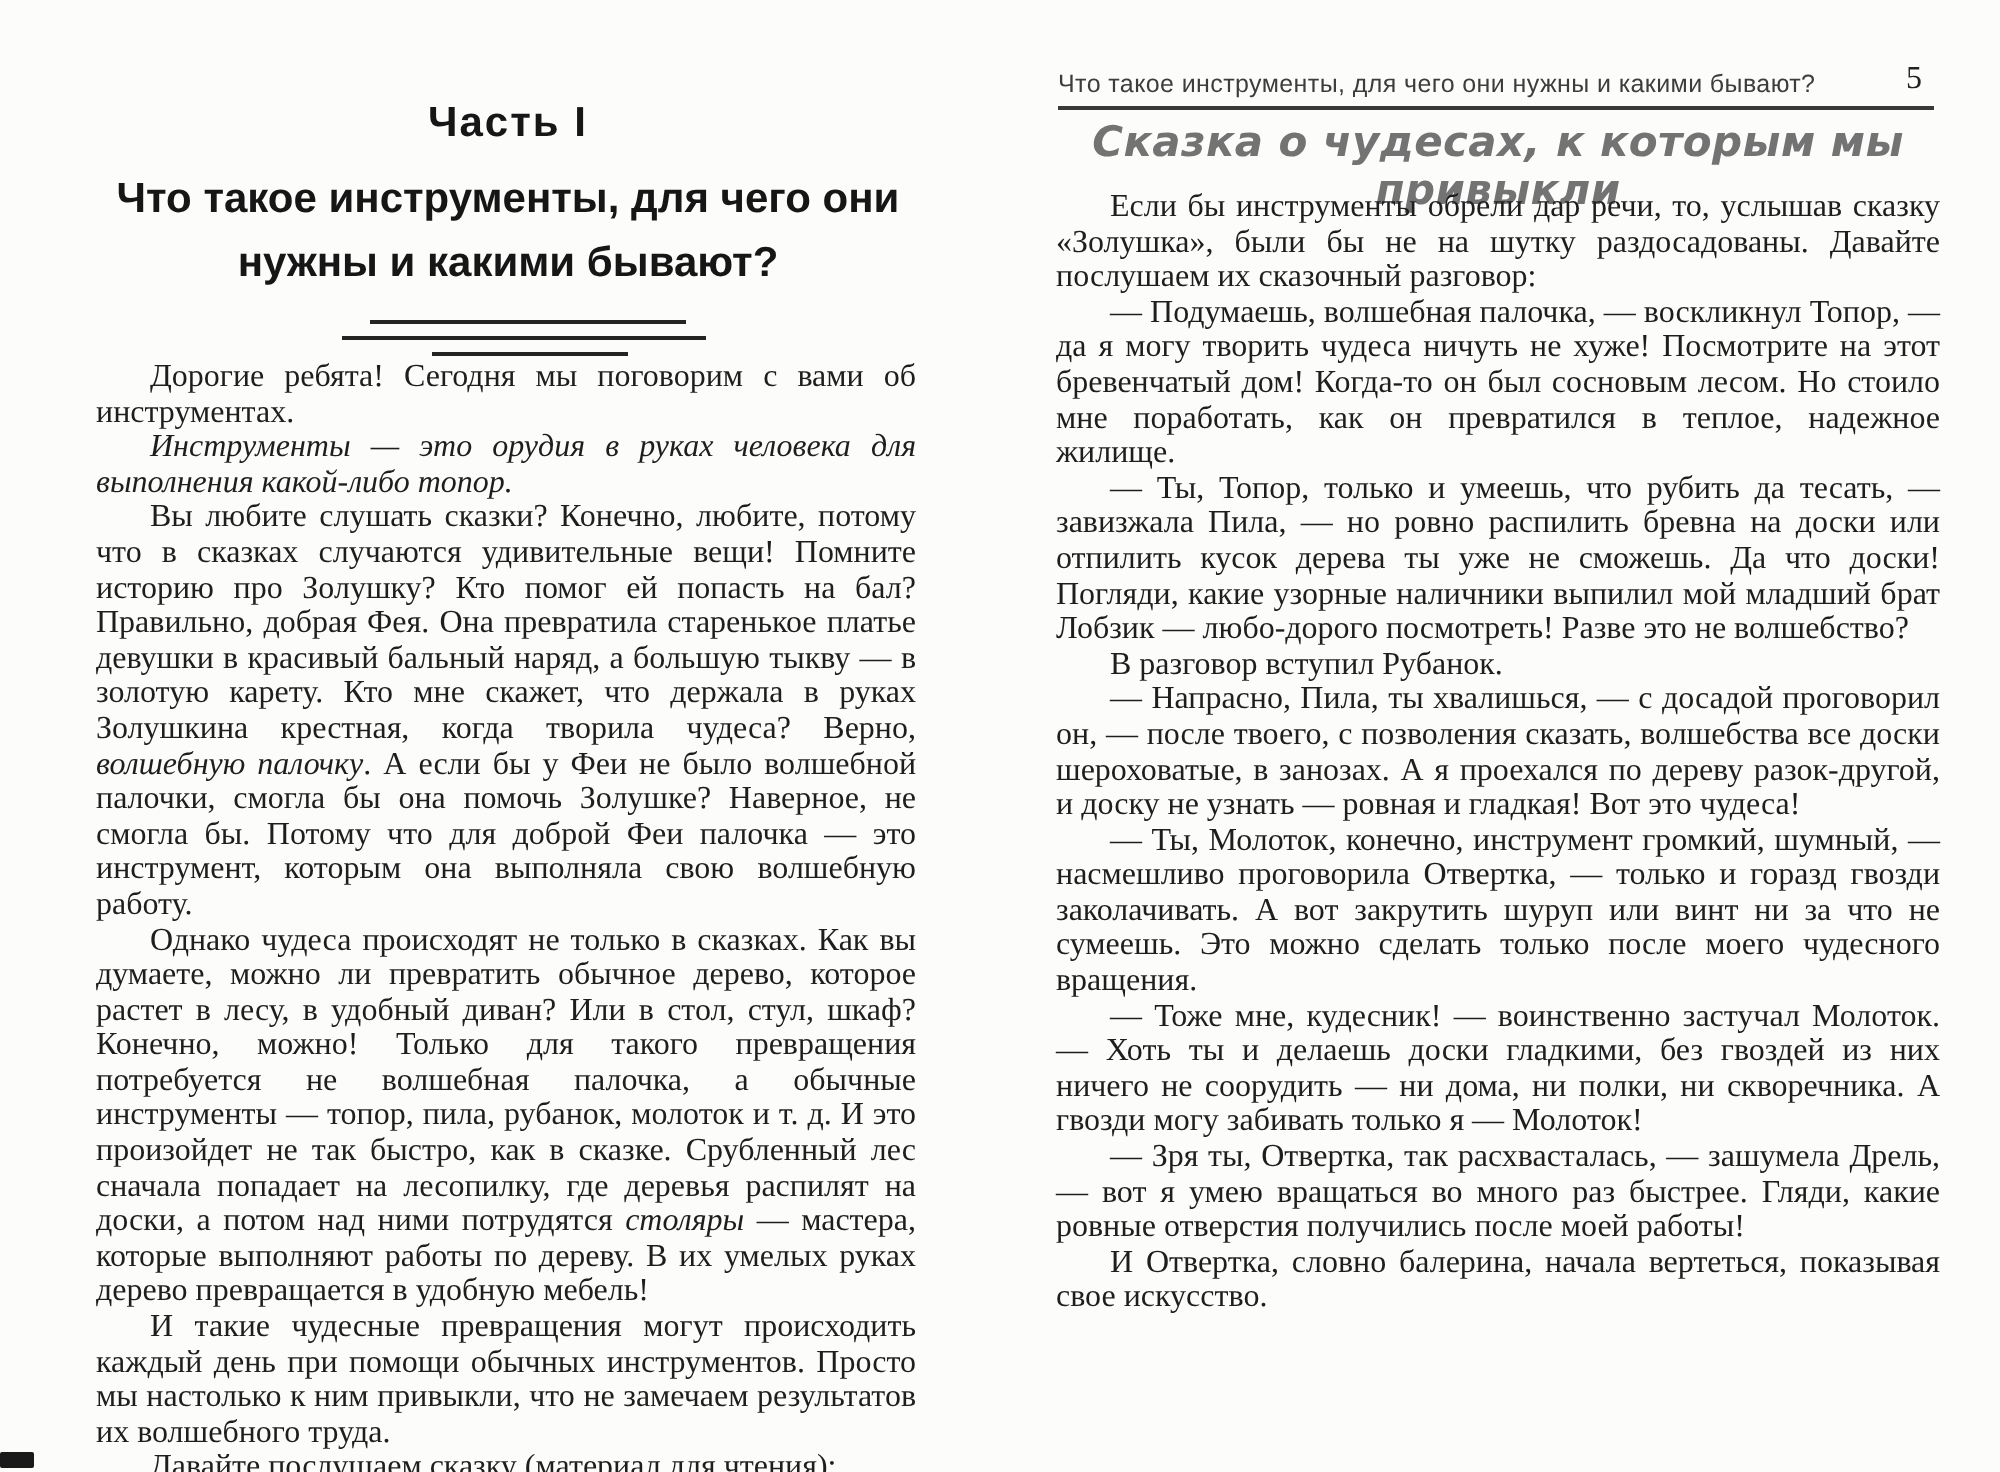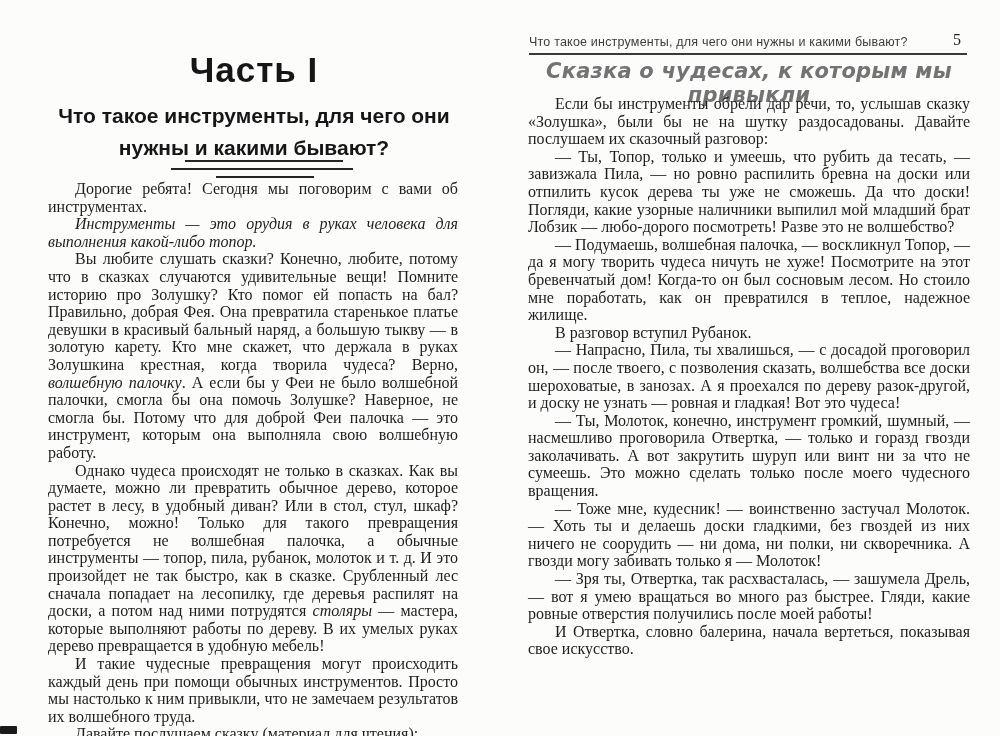--- a/index.html
+++ b/index.html
@@ -4,24 +4,24 @@
 <style>
   html, body { margin:0; padding:0; background:#ffffff; }
   #spread {
     position:relative; width:1000px; height:736px;
     background:#fcfcfb; overflow:hidden;
     font-family:"Liberation Serif", "DejaVu Serif", serif;
   }
   .part-title {
     position:absolute; left:48px; top:50px; width:412px;
     text-align:center; font-family:"Liberation Sans","DejaVu Sans",sans-serif;
-    font-weight:700; font-size:35px; letter-spacing:1px; color:#161616;
+    font-weight:700; font-size:21px; letter-spacing:1px; color:#161616;
   }
   .chapter-title {
-    position:absolute; left:48px; top:100px; width:412px;
+    position:absolute; left:48px; top:84px; width:412px;
     text-align:center; font-family:"Liberation Sans","DejaVu Sans",sans-serif;
     font-weight:700; font-size:21px; line-height:32px; color:#161616;
     white-space:pre-line;
   }
   .flourish {
     position:absolute; left:48px; top:160px; width:412px;
     display:flex; flex-direction:column; align-items:center; gap:6px;
   }
   .flourish-line { height:2px; background:#242424; }
   .flourish-line.l1 { width:158px; transform:translateX(10px); }
@@ -87,22 +87,22 @@
 
   <div class="running-header">
     <span class="rh-title">Что такое инструменты, для чего они нужны и какими бывают?</span>
     <span class="rh-num">5</span>
   </div>
 
   <div class="story-title">Сказка о чудесах, к которым мы привыкли</div>
 
   <div class="page-body right-body">
       <p><span>Если бы инструменты обрели дар речи, то, услышав сказку «Золушка», были бы не на шутку раздосадованы. Давайте послушаем их сказочный разговор:</span></p>
+      <p><span>— Подумаешь, волшебная палочка, — воскликнул Топор, — да я могу творить чудеса ничуть не хуже! Посмотрите на этот бревенчатый дом! Когда-то он был сосновым лесом. Но стоило мне поработать, как он превратился в теплое, надежное жилище.</span></p>
       <p><span>— Ты, Топор, только и умеешь, что рубить да тесать, — завизжала Пила, — но ровно распилить бревна на доски или отпилить кусок дерева ты уже не сможешь. Да что доски! Погляди, какие узорные наличники выпилил мой младший брат Лобзик — любо-дорого посмотреть! Разве это не волшебство?</span></p>
-      <p><span>— Подумаешь, волшебная палочка, — воскликнул Топор, — да я могу творить чудеса ничуть не хуже! Посмотрите на этот бревенчатый дом! Когда-то он был сосновым лесом. Но стоило мне поработать, как он превратился в теплое, надежное жилище.</span></p>
       <p><span>В разговор вступил Рубанок.</span></p>
       <p><span>— Напрасно, Пила, ты хвалишься, — с досадой проговорил он, — после твоего, с позволения сказать, волшебства все доски шероховатые, в занозах. А я проехался по дереву разок-другой, и доску не узнать — ровная и гладкая! Вот это чудеса!</span></p>
       <p><span>— Ты, Молоток, конечно, инструмент громкий, шумный, — насмешливо проговорила Отвертка, — только и горазд гвозди заколачивать. А вот закрутить шуруп или винт ни за что не сумеешь. Это можно сделать только после моего чудесного вращения.</span></p>
       <p><span>— Тоже мне, кудесник! — воинственно застучал Молоток. — Хоть ты и делаешь доски гладкими, без гвоздей из них ничего не соорудить — ни дома, ни полки, ни скворечника. А гвозди могу забивать только я — Молоток!</span></p>
       <p><span>— Зря ты, Отвертка, так расхвасталась, — зашумела Дрель, — вот я умею вращаться во много раз быстрее. Гляди, какие ровные отверстия получились после моей работы!</span></p>
       <p><span>И Отвертка, словно балерина, начала вертеться, показывая свое искусство.</span></p>
     </div>
 
   <div class="scan-mark"></div>
 

